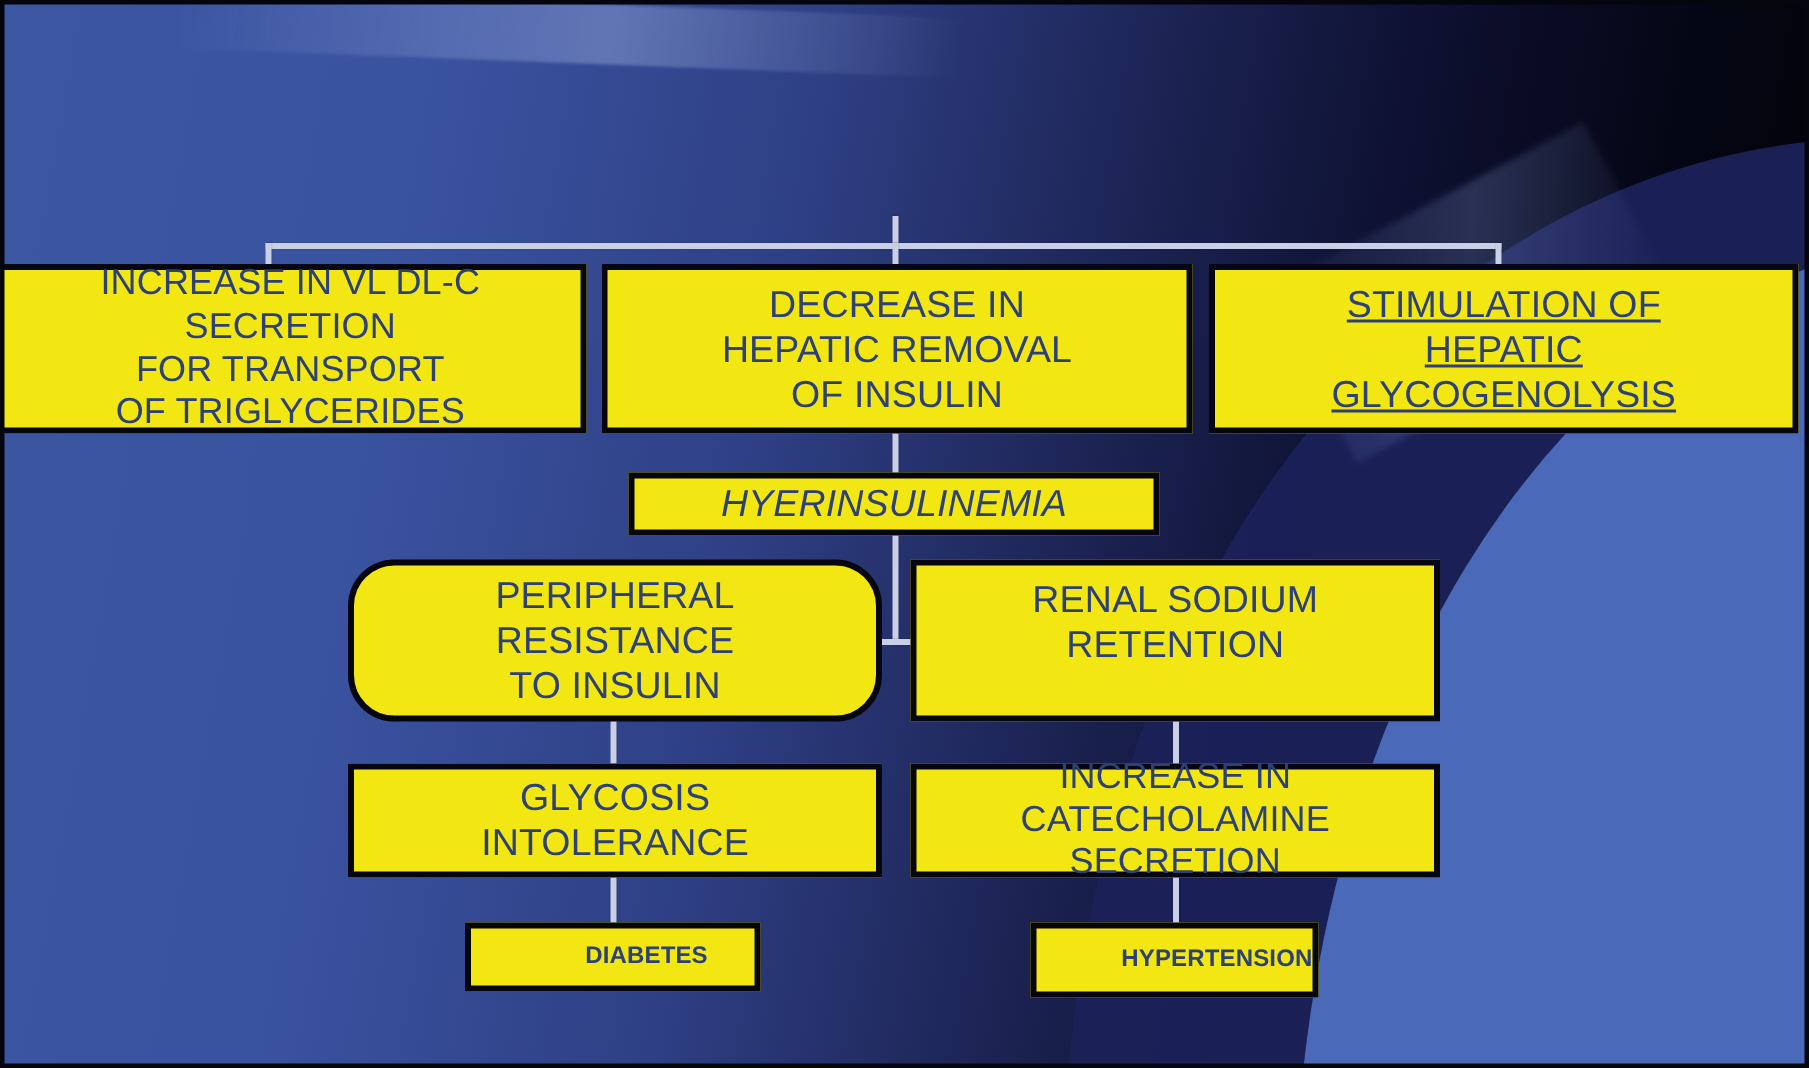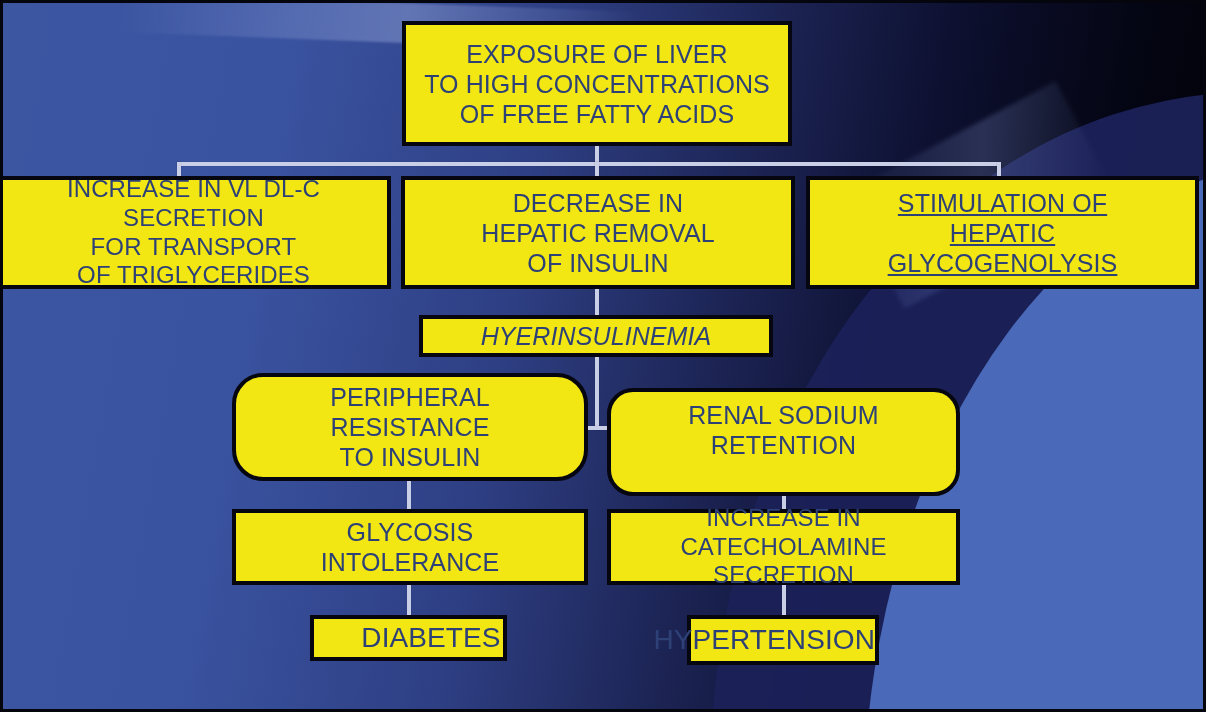--- a/index.html
+++ b/index.html
@@ -116,21 +116,21 @@
     flex-direction: column;
     align-items: center;
     justify-content: center;
     text-align: center;
     line-height: 1.20;
     letter-spacing: 0.1px;
     white-space: pre-line;
     font-size: 25px;
   }
   .node.top-align { justify-content: flex-start; padding-top: 8px; }
-  .node.bold { font-weight: normal; font-size: 28px; padding-left: 45px; }
+  .node.bold { font-weight: bold; font-size: 16px; padding-left: 45px; }
   .node .txt { display: block; }
 </style>
 </head>
 <body>
 
 <div id="slide">
 
   <div id="bg-gradient"></div>
   <div id="bg-swoosh-dark"></div>
   <div id="bg-swoosh-light"></div>
@@ -154,25 +154,20 @@
   <div class="conn h" style="left:583px; top:426px; width:28px;"></div>
 
   <div class="conn v" style="left:407px; top:480px; height:30px;"></div>
 
   <div class="conn v" style="left:782px; top:480px; height:30px;"></div>
 
   <div class="conn v" style="left:407px; top:584px; height:32px;"></div>
 
   <div class="conn v" style="left:782px; top:584px; height:32px;"></div>
 
-  <div class="node" style="left:402px; top:21px; width:390px; height:125px;">
-    <span class="txt">EXPOSURE OF LIVER
-TO HIGH CONCENTRATIONS
-OF FREE FATTY ACIDS</span>
-  </div>
 
   <div class="node" style="left:-4px; top:176px; width:395px; height:113px; font-size:24px;">
     <span class="txt">INCREASE IN VL DL-C SECRETION
 FOR TRANSPORT
 OF TRIGLYCERIDES</span>
   </div>
 
   <div class="node" style="left:401px; top:176px; width:394px; height:113px;">
     <span class="txt">DECREASE IN
 HEPATIC REMOVAL
@@ -188,21 +183,21 @@
   <div class="node" style="left:419px; top:315px; width:354px; height:42px;font-style:italic;">
     <span class="txt">HYERINSULINEMIA</span>
   </div>
 
   <div class="node" style="left:232px; top:373px; width:356px; height:108px;border-radius:31px;">
     <span class="txt">PERIPHERAL
 RESISTANCE
 TO INSULIN</span>
   </div>
 
-  <div class="node top-align" style="left:607px; top:388px; width:353px; height:108px;border-radius:26px;">
+  <div class="node top-align" style="left:607px; top:373px; width:353px; height:108px;">
     <span class="txt">RENAL SODIUM
 RETENTION</span>
   </div>
 
   <div class="node" style="left:232px; top:509px; width:356px; height:76px;">
     <span class="txt">GLYCOSIS
 INTOLERANCE</span>
   </div>
 
   <div class="node" style="left:607px; top:509px; width:353px; height:76px; font-size:24px;">

